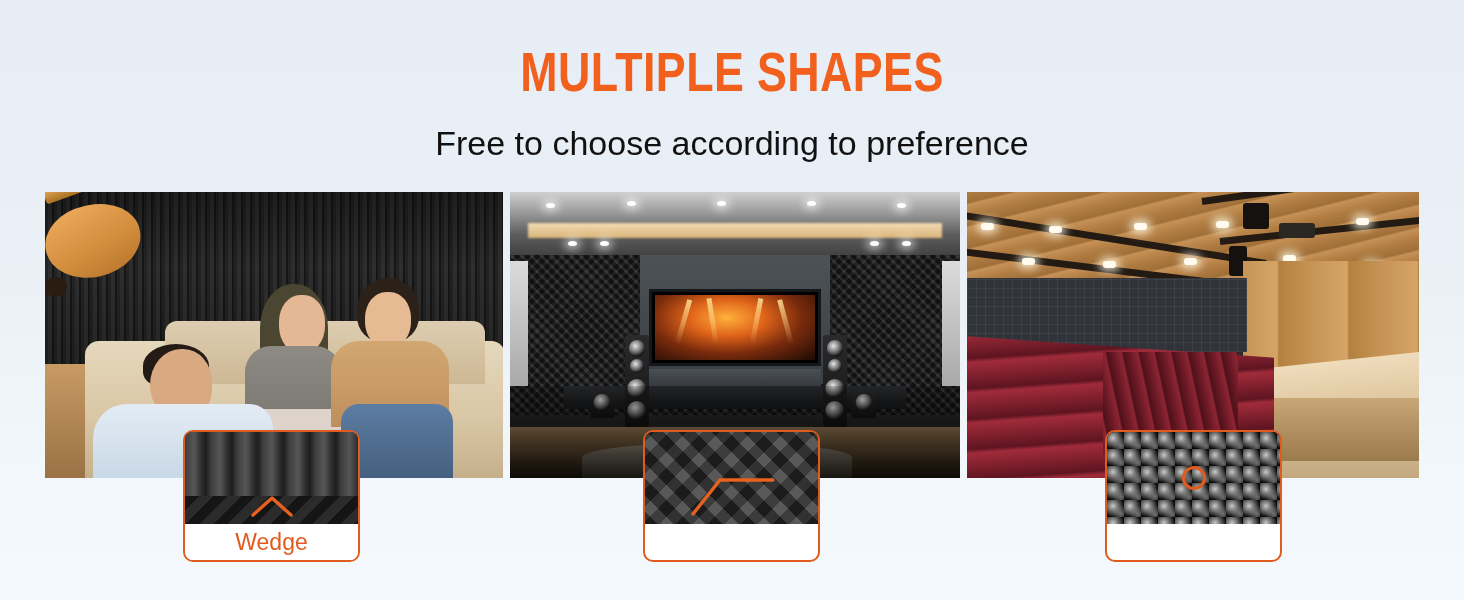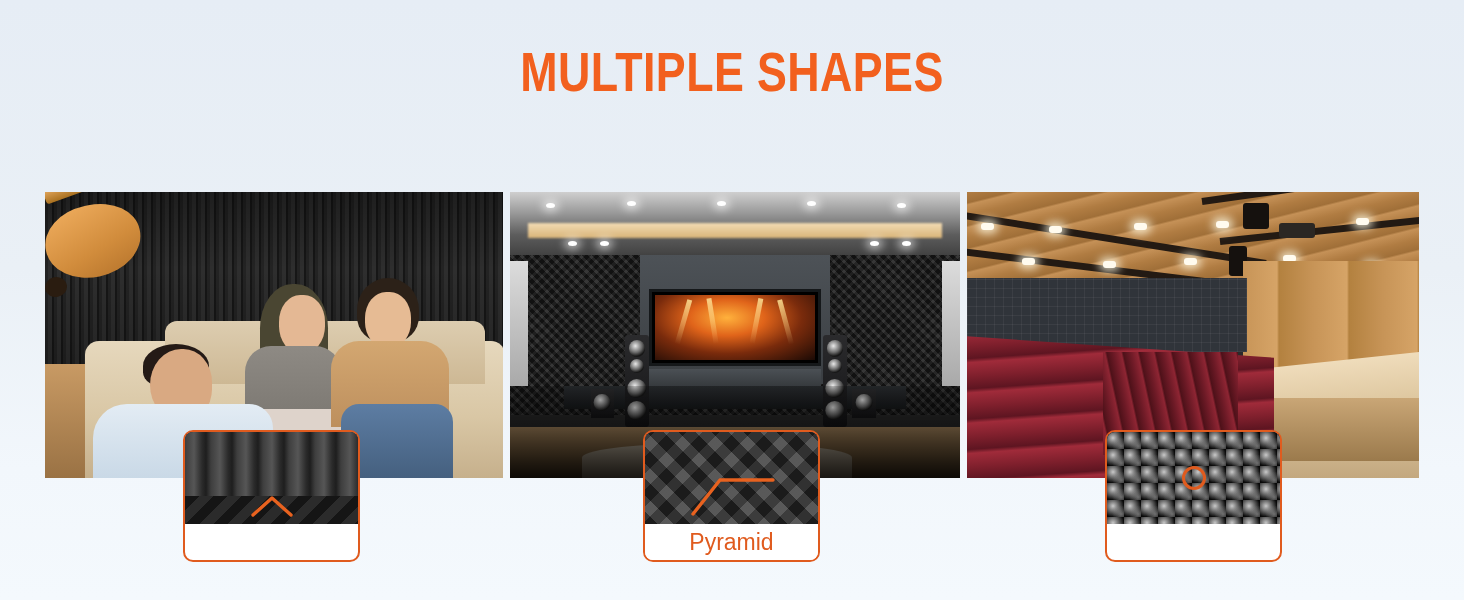--- a/index.html
+++ b/index.html
@@ -400,20 +400,21 @@
     width:24px; height:24px;
     border:3px solid #e05b1e;
     border-radius:50%;
   }
 </style>
 </head>
 <body>
 
 <div class="header">
   <div class="title">MULTIPLE SHAPES</div>
+  <div class="subtitle">Free to choose according to preference</div>
 </div>
 
 <div class="panels">
 
   <div class="panel p1">
     <div class="scene">
       <div class="wall"></div>
       <div class="wall-shadow"></div>
       <div class="floor"></div>
       <div class="sidetable"></div>
@@ -521,30 +522,30 @@
 
 </div>
 
 <div class="swatch" id="swatch-wedge">
   <div class="swatch-img">
     <div class="tex-wedge"></div>
     <svg class="mark-wedge" viewBox="0 0 42 22">
       <polyline points="2,20 21,3 40,20" fill="none" stroke="#e8621f" stroke-width="3.4" stroke-linecap="round" stroke-linejoin="round"></polyline>
     </svg>
   </div>
+  <div class="swatch-label">Wedge</div>
 </div>
 
 <div class="swatch" id="swatch-pyramid">
   <div class="swatch-img">
     <div class="tex-pyramid"></div>
     <svg class="mark-pyramid" viewBox="0 0 86 46">
       <polyline points="3,43 30,9 83,9" fill="none" stroke="#e8621f" stroke-width="3.4" stroke-linecap="round" stroke-linejoin="round"></polyline>
     </svg>
   </div>
-  <div class="swatch-label">Pyramid</div>
 </div>
 
 <div class="swatch" id="swatch-egg">
   <div class="swatch-img">
     <div class="tex-egg"></div>
     <div class="mark-egg"></div>
   </div>
 </div>
 
 </body></html>

